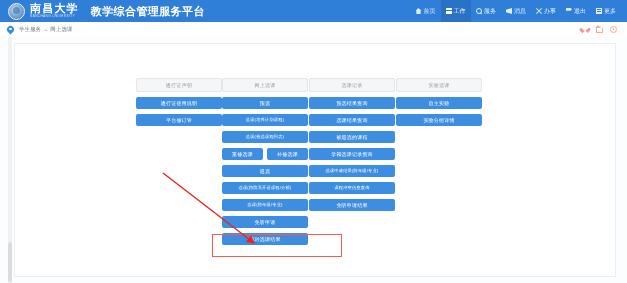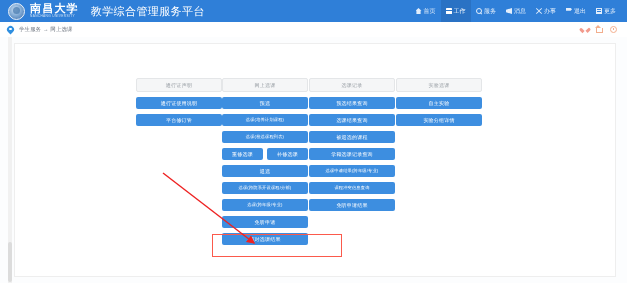--- a/index.html
+++ b/index.html
@@ -32,21 +32,21 @@
     color:#ffffff;font-size:11px;font-weight:bold;letter-spacing:1.2px;
     line-height:10px;font-family:"DejaVu Serif","Liberation Serif",serif;
   }
   .brand-en{
     color:#cfe0f4;font-size:3.2px;letter-spacing:.35px;line-height:4px;
     transform:scaleY(.9);transform-origin:left top;
   }
   .brand-stack{display:flex;flex-direction:column;justify-content:center;}
   .app-title{
     color:#ffffff;font-size:11px;margin-left:7px;letter-spacing:.4px;
-    font-weight:400;
+    font-weight:700;
   }
 
   .nav{margin-left:auto;display:flex;align-items:stretch;height:22px;padding-right:6px;}
   .nav-item{
     display:flex;align-items:center;gap:2px;
     padding:0 5px;color:#e3eefb;font-size:6px;white-space:nowrap;cursor:pointer;
   }
   .nav-item.active{background:#2a72c4;color:#ffffff;}
   .nav-ico{
     width:6px;height:6px;display:inline-block;flex:0 0 auto;

